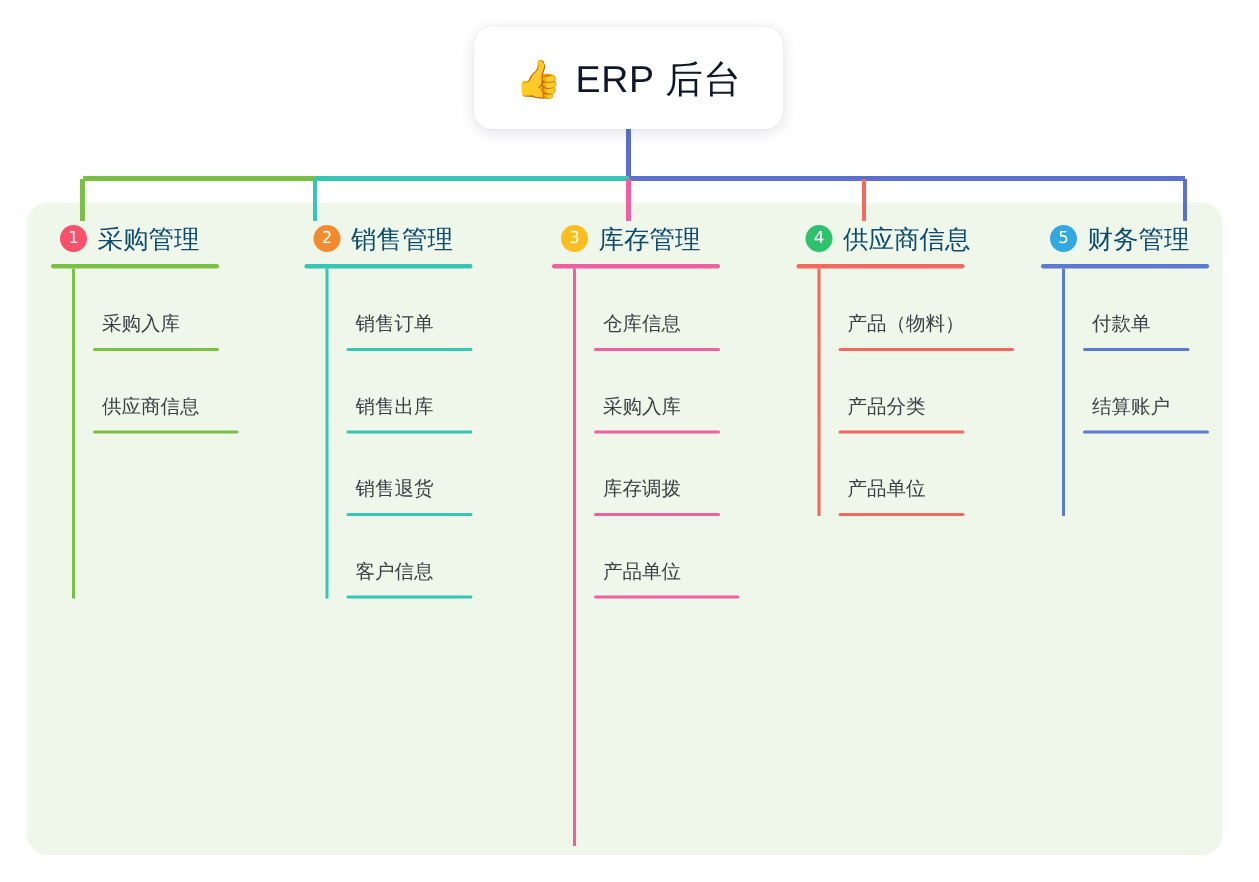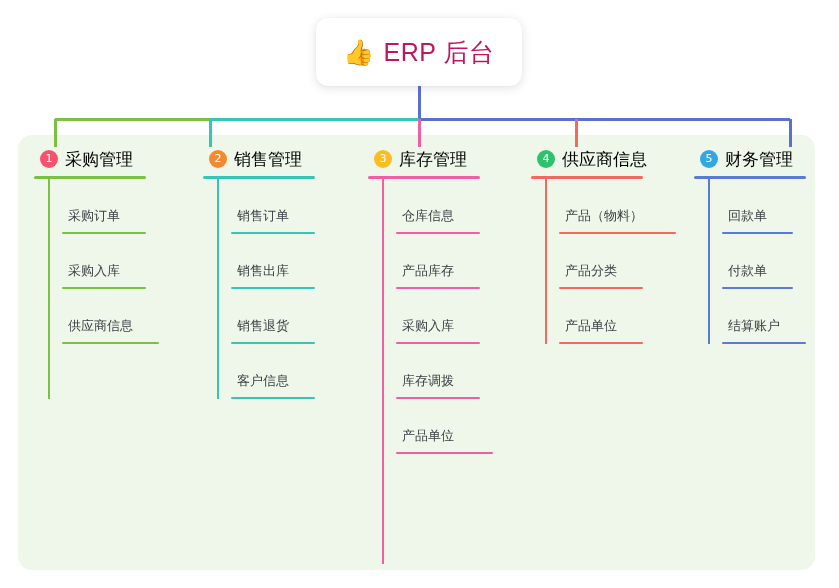--- a/index.html
+++ b/index.html
@@ -48,21 +48,21 @@
     gap: 9px;
     z-index: 6;
   }
   .root-emoji {
     font-size: 25px;
     line-height: 1;
     font-family: "DejaVu Sans", sans-serif;
   }
   .root-title {
     font-size: 25px;
-    color: #be185d;
+    color: #0f172a;
     letter-spacing: 0.5px;
     white-space: nowrap;
   }
 
   
   .connectors {
     position: absolute;
     left: 0;
     top: 0;
     width: 839px;
@@ -90,21 +90,21 @@
     border-radius: 50%;
     color: #ffffff;
     font-size: 11px;
     line-height: 18px;
     text-align: center;
     flex: 0 0 auto;
     font-family: "DejaVu Sans", sans-serif;
   }
   .branch-label {
     font-size: 17px;
-    color: #000000;
+    color: #0c4a6e;
     white-space: nowrap;
   }
   .branch-rule {
     height: 3px;
     border-radius: 2px;
     margin-top: 4px;
   }
 
   
   .children {
@@ -167,24 +167,20 @@
   <div id="branch-host">
       <div class="branch" style="left: 34px;">
         <div class="branch-header">
           <span class="badge" style="background: rgb(249, 80, 107);">1</span>
           <span class="branch-label">采购管理</span>
         </div>
         <div class="branch-rule" style="width: 112px; background: rgb(122, 193, 67);"></div>
         <div class="children">
           <div class="child-spine" style="background: rgb(122, 193, 67); height: 220px;"></div>
           <div class="child">
-            <span class="child-text">采购订单</span>
-            <div class="child-rule" style="width: 84px; background: rgb(122, 193, 67);"></div>
-          </div>
-          <div class="child">
             <span class="child-text">采购入库</span>
             <div class="child-rule" style="width: 84px; background: rgb(122, 193, 67);"></div>
           </div>
           <div class="child">
             <span class="child-text">供应商信息</span>
             <div class="child-rule" style="width: 97px; background: rgb(122, 193, 67);"></div>
           </div>
         </div>
       </div>
       <div class="branch" style="left: 203px;">
@@ -219,24 +215,20 @@
           <span class="branch-label">库存管理</span>
         </div>
         <div class="branch-rule" style="width: 112px; background: rgb(239, 95, 162);"></div>
         <div class="children">
           <div class="child-spine" style="background: rgb(239, 95, 162); height: 385px;"></div>
           <div class="child">
             <span class="child-text">仓库信息</span>
             <div class="child-rule" style="width: 84px; background: rgb(239, 95, 162);"></div>
           </div>
           <div class="child">
-            <span class="child-text">产品库存</span>
-            <div class="child-rule" style="width: 84px; background: rgb(239, 95, 162);"></div>
-          </div>
-          <div class="child">
             <span class="child-text">采购入库</span>
             <div class="child-rule" style="width: 84px; background: rgb(239, 95, 162);"></div>
           </div>
           <div class="child">
             <span class="child-text">库存调拨</span>
             <div class="child-rule" style="width: 84px; background: rgb(239, 95, 162);"></div>
           </div>
           <div class="child">
             <span class="child-text">产品单位</span>
             <div class="child-rule" style="width: 97px; background: rgb(239, 95, 162);"></div>
@@ -267,24 +259,20 @@
       </div>
       <div class="branch" style="left: 694px;">
         <div class="branch-header">
           <span class="badge" style="background: rgb(49, 168, 224);">5</span>
           <span class="branch-label">财务管理</span>
         </div>
         <div class="branch-rule" style="width: 112px; background: rgb(91, 122, 212);"></div>
         <div class="children">
           <div class="child-spine" style="background: rgb(91, 122, 212); height: 165px;"></div>
           <div class="child">
-            <span class="child-text">回款单</span>
-            <div class="child-rule" style="width: 71px; background: rgb(91, 122, 212);"></div>
-          </div>
-          <div class="child">
             <span class="child-text">付款单</span>
             <div class="child-rule" style="width: 71px; background: rgb(91, 122, 212);"></div>
           </div>
           <div class="child">
             <span class="child-text">结算账户</span>
             <div class="child-rule" style="width: 84px; background: rgb(91, 122, 212);"></div>
           </div>
         </div>
       </div>
     </div>

